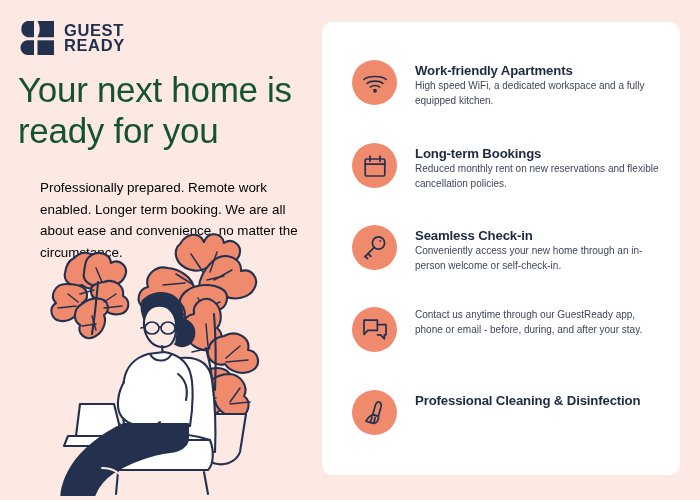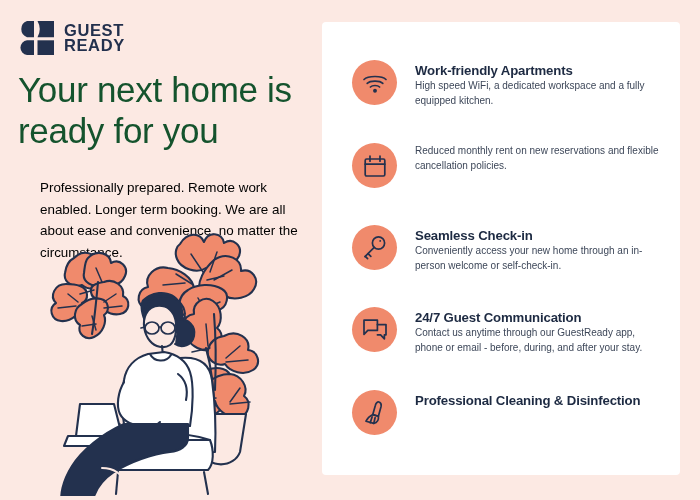--- a/index.html
+++ b/index.html
@@ -89,21 +89,21 @@
   }
 
   
   #features-card {
     position: absolute;
     left: 322px;
     top: 22px;
     width: 358px;
     height: 453px;
     background: #ffffff;
-    border-radius: 4px;
+    border-radius: 11px;
   }
 
   #feature-list {
     position: absolute;
     left: 0;
     top: 0;
     width: 100%;
     height: 100%;
     margin: 0;
     padding: 0;
@@ -340,20 +340,21 @@
       <li class="feature-item" data-index="1">
         <span class="feature-icon">
           <svg width="24" height="24" viewBox="0 0 24 24" fill="none" stroke="#23314e" stroke-width="1.7" stroke-linecap="round" stroke-linejoin="round">
             <rect x="2.2" y="5" width="19.6" height="17" rx="1.4"></rect>
             <path d="M2.2 10.2 h19.6"></path>
             <path d="M7 2 v5.2"></path>
             <path d="M17 2 v5.2"></path>
           </svg>
         </span>
         <span class="feature-text">
+          <span class="feature-title">Long-term Bookings</span>
           <span class="feature-desc" style="display:block">Reduced monthly rent on new reservations and flexible cancellation policies.</span>
         </span>
       </li>
 
       <li class="feature-item" data-index="2">
         <span class="feature-icon">
           <svg width="25" height="25" viewBox="0 0 25 25" fill="none" stroke="#23314e" stroke-width="1.7" stroke-linecap="round" stroke-linejoin="round">
             <circle cx="16.5" cy="8" r="6.1"></circle>
             <circle cx="18.2" cy="5.9" r="0.95" fill="#23314e" stroke="none"></circle>
             <path d="M12.2 12.4 L3 21.6"></path>
@@ -368,21 +369,20 @@
       </li>
 
       <li class="feature-item" data-index="3">
         <span class="feature-icon">
           <svg width="26" height="23" viewBox="0 0 26 23" fill="none" stroke="#23314e" stroke-width="1.7" stroke-linecap="round" stroke-linejoin="round">
             <path d="M2 2.2 h13.4 v10.2 h-9.6 l-3.8 4 Z"></path>
             <path d="M15.4 6.6 h8.6 v10.2 h-1.6 l0 4 l-3.8 -4 h-3.2"></path>
           </svg>
         </span>
         <span class="feature-text">
-          <span class="feature-title">24/7 Guest Communication</span>
           <span class="feature-desc" style="display:block">Contact us anytime through our GuestReady app, phone or email - before, during, and after your stay.</span>
         </span>
       </li>
 
       <li class="feature-item" data-index="4">
         <span class="feature-icon">
           <svg width="25" height="25" viewBox="0 0 25 25" fill="none" stroke="#23314e" stroke-width="1.7" stroke-linecap="round" stroke-linejoin="round">
             <path d="M16.2 1.8 c2.4 0.6 3.4 2.6 2.8 5 l-2.6 9.4 l-5.6 -1.6 l2.6 -9.4 c0.6 -2.4 2.4 -3.4 2.8 -3.4 Z"></path>
             <path d="M10.8 14.6 l5.6 1.6 c0.4 3.6 -0.8 6.4 -4.6 7.2 l-7.8 -2.2 c1.6 -3.4 4 -5.2 6.8 -6.6 Z"></path>
             <path d="M10.1 16.9 l-1.9 5.9"></path>

